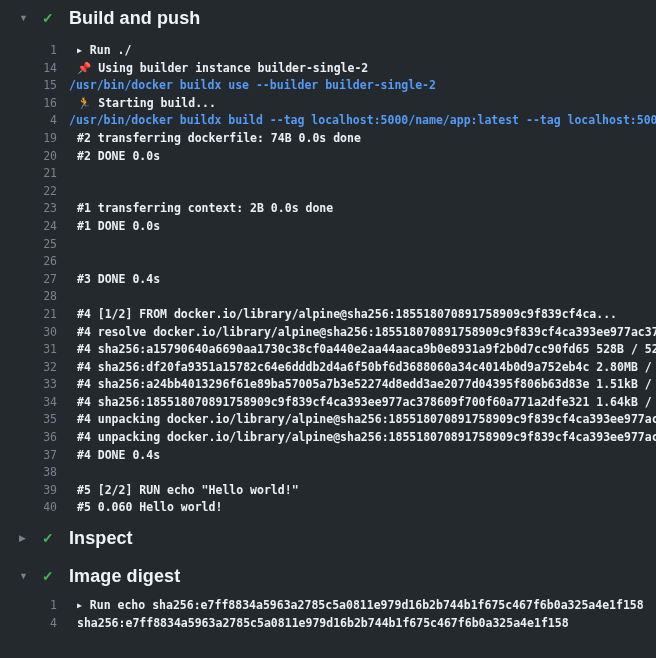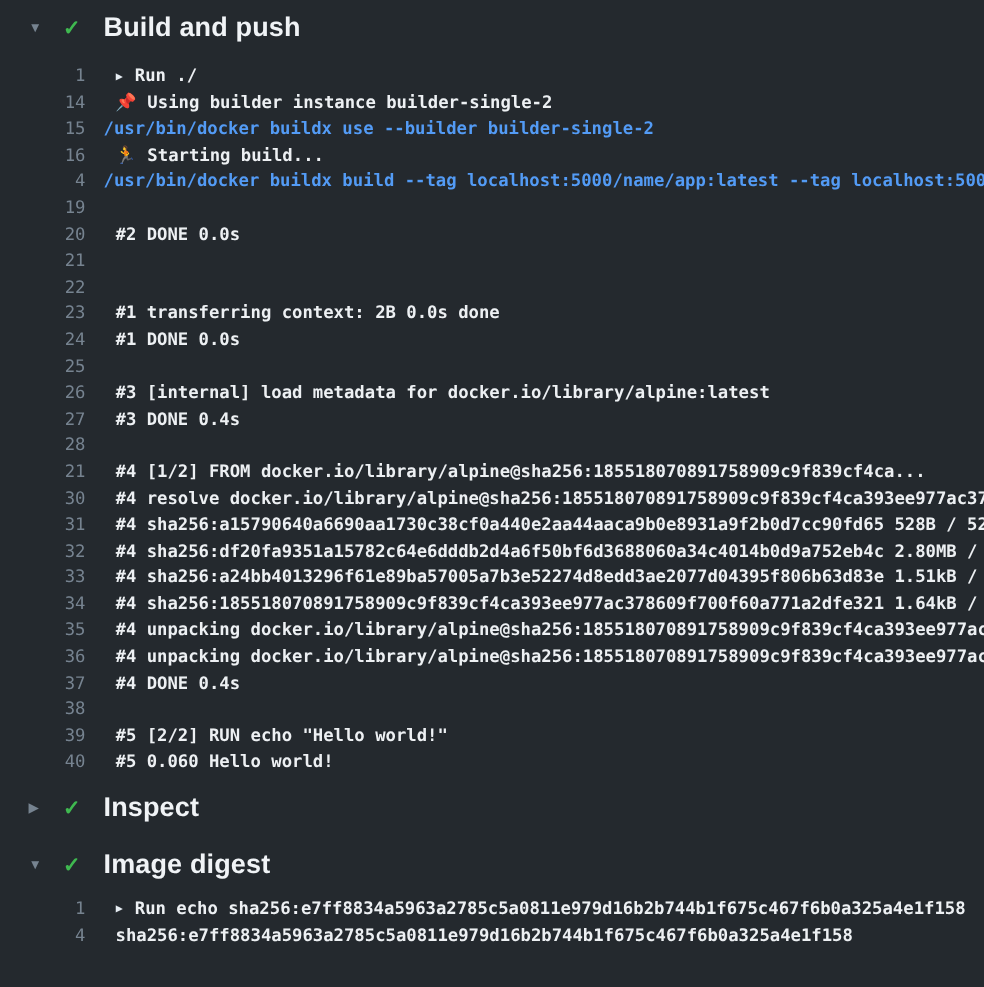--- a/index.html
+++ b/index.html
@@ -56,28 +56,28 @@
         <span class="chevron">▼</span>
         <span class="check">✓</span>
         <span class="section-title">Build and push</span>
       </div>
       <div class="log">
         <div class="row"><span class="num">1</span><span class="txt"><span class="play">▶</span><span>Run ./</span></span></div>
         <div class="row"><span class="num">14</span><span class="txt">📌 Using builder instance builder-single-2</span></div>
         <div class="row"><span class="num">15</span><span class="txt info">/usr/bin/docker buildx use --builder builder-single-2</span></div>
         <div class="row"><span class="num">16</span><span class="txt">🏃 Starting build...</span></div>
         <div class="row"><span class="num">4</span><span class="txt info">/usr/bin/docker buildx build --tag localhost:5000/name/app:latest --tag localhost:5000/name/app:1.0.0</span></div>
-        <div class="row"><span class="num">19</span></div>
+        <div class="row"><span class="num">19</span><span class="txt">#2 transferring dockerfile: 74B 0.0s done</span></div>
         <div class="row"><span class="num">20</span><span class="txt">#2 DONE 0.0s</span></div>
         <div class="row"><span class="num">21</span><span class="txt"></span></div>
         <div class="row"><span class="num">22</span></div>
         <div class="row"><span class="num">23</span><span class="txt">#1 transferring context: 2B 0.0s done</span></div>
         <div class="row"><span class="num">24</span><span class="txt">#1 DONE 0.0s</span></div>
         <div class="row"><span class="num">25</span><span class="txt"></span></div>
-        <div class="row"><span class="num">26</span><span class="txt">#3 [internal] load metadata for docker.io/library/alpine:latest</span></div>
+        <div class="row"><span class="num">26</span></div>
         <div class="row"><span class="num">27</span><span class="txt">#3 DONE 0.4s</span></div>
         <div class="row"><span class="num">28</span><span class="txt"></span></div>
         <div class="row"><span class="num">21</span><span class="txt">#4 [1/2] FROM docker.io/library/alpine@sha256:185518070891758909c9f839cf4ca...</span></div>
         <div class="row"><span class="num">30</span><span class="txt">#4 resolve docker.io/library/alpine@sha256:185518070891758909c9f839cf4ca393ee977ac378609f700f60a771a2dfe321</span></div>
         <div class="row"><span class="num">31</span><span class="txt">#4 sha256:a15790640a6690aa1730c38cf0a440e2aa44aaca9b0e8931a9f2b0d7cc90fd65 528B / 528B</span></div>
         <div class="row"><span class="num">32</span><span class="txt">#4 sha256:df20fa9351a15782c64e6dddb2d4a6f50bf6d3688060a34c4014b0d9a752eb4c 2.80MB / 2.80MB</span></div>
         <div class="row"><span class="num">33</span><span class="txt">#4 sha256:a24bb4013296f61e89ba57005a7b3e52274d8edd3ae2077d04395f806b63d83e 1.51kB / 1.51kB</span></div>
         <div class="row"><span class="num">34</span><span class="txt">#4 sha256:185518070891758909c9f839cf4ca393ee977ac378609f700f60a771a2dfe321 1.64kB / 1.64kB</span></div>
         <div class="row"><span class="num">35</span><span class="txt">#4 unpacking docker.io/library/alpine@sha256:185518070891758909c9f839cf4ca393ee977ac378609f700f60a771a2dfe321</span></div>
         <div class="row"><span class="num">36</span><span class="txt">#4 unpacking docker.io/library/alpine@sha256:185518070891758909c9f839cf4ca393ee977ac378609f700f60a771a2dfe321</span></div>

